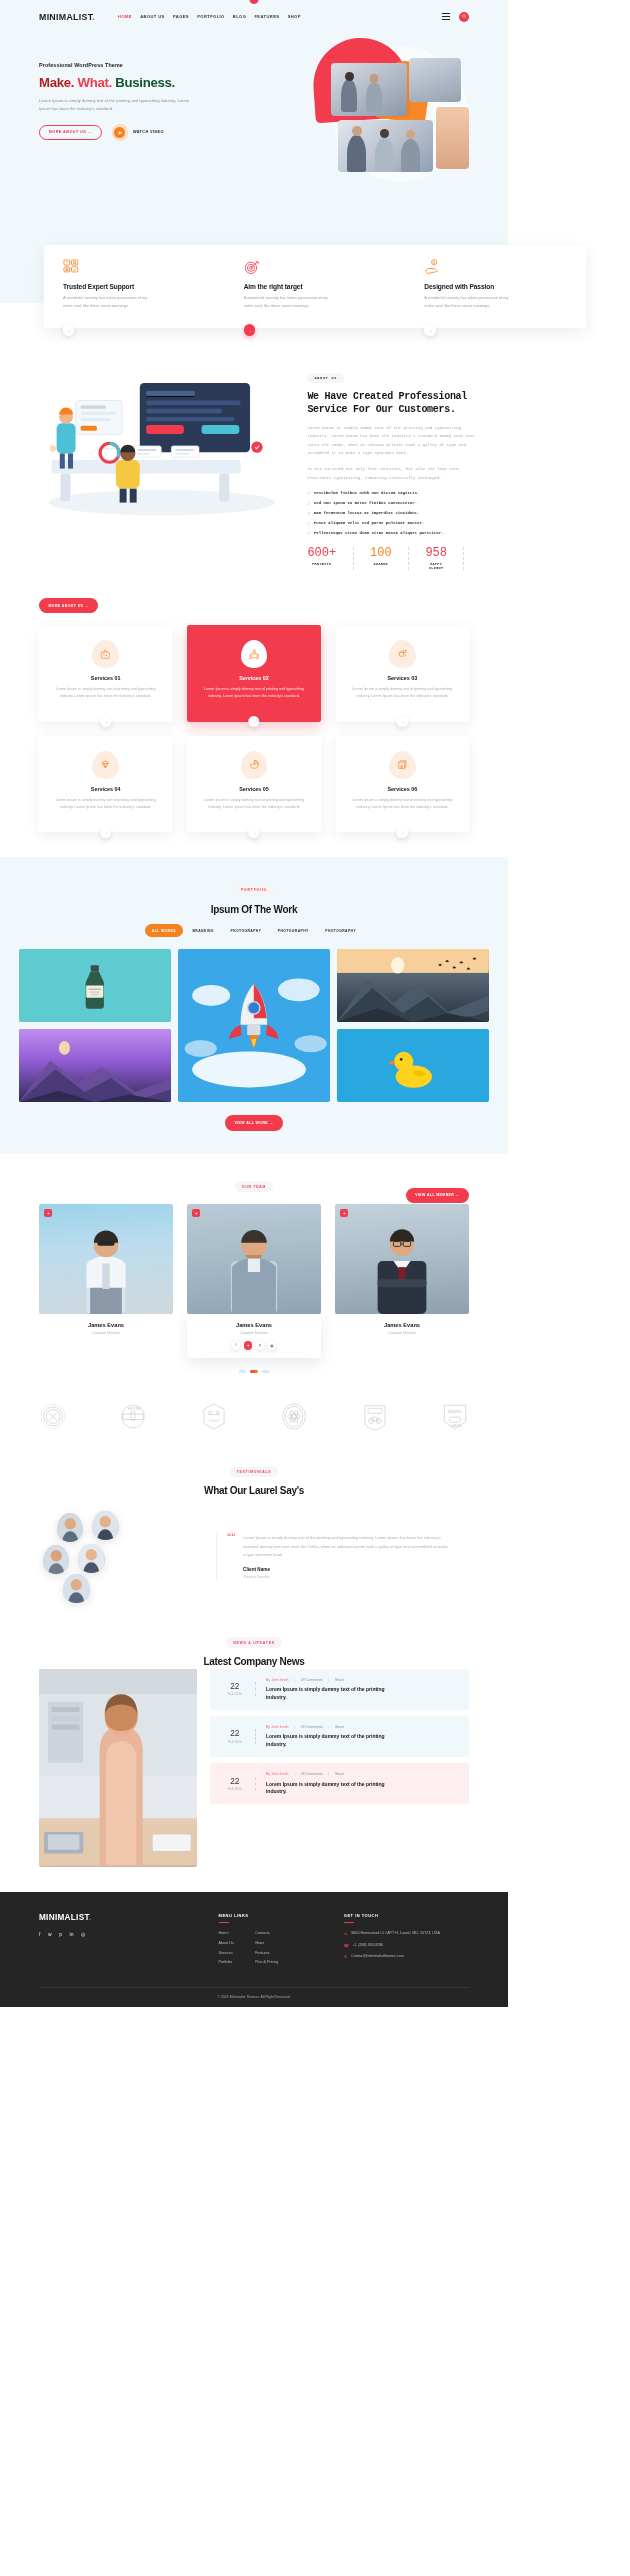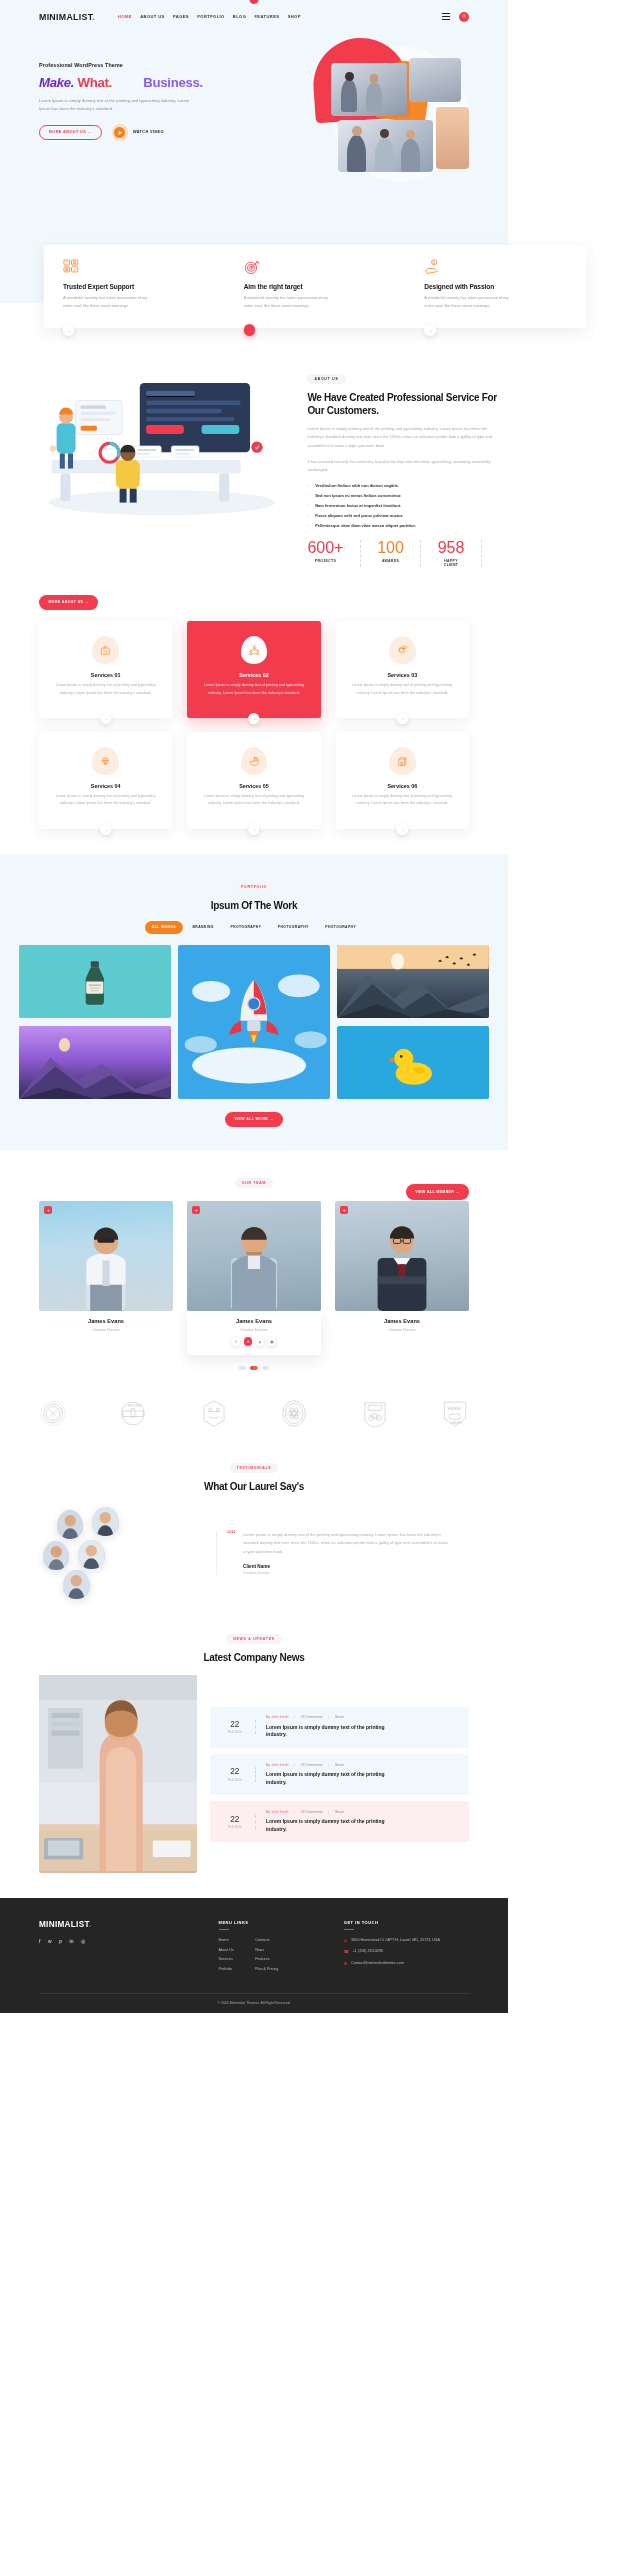--- a/index.html
+++ b/index.html
@@ -24,23 +24,23 @@
   .search-btn { width:10px; height:10px; border-radius:50%; background:#f23b4c; color:#fff;
       display:flex; align-items:center; justify-content:center; font-size:4.4px; cursor:pointer; }
   .pin { position:absolute; top:-5px; left:50%; width:8.8px; height:8.8px; background:#f23b4c;
       transform:translateX(-50%) rotate(45deg); border-radius:0 50% 50% 50%; z-index:5; }
 
   
   .hero { position:relative; padding:17.7px 39px 0; display:flex; }
   .hero-left { width:214px; padding-top:11.4px; }
   .eyebrow { font-size:5.4px; font-weight:bold; color:#1b1b1b; letter-spacing:0.1px; }
   .hero-h1 { margin-top:7.6px; font-size:13.2px; font-weight:bold; letter-spacing:-0.3px; line-height:1.1; }
-  .hero-h1 .a { color:#6d28d9;font-style:italic; }
+  .hero-h1 .a { color:#b91c1c; }
   .hero-h1 .b { color:#f23b4c; }
-  .hero-h1 .c { color:#8b5cf6;margin-left:28px; }
+  .hero-h1 .c { color:#14532d; }
   .hero-p { margin-top:7px; font-size:4.2px; line-height:1.85; color:#8b8f98; max-width:158px; }
   .hero-btns { margin-top:11.4px; display:flex; align-items:center; gap:10px; }
   .btn-outline { border:0.6px solid #f23b4c; color:#f23b4c; font-size:3.8px; font-weight:bold;
       letter-spacing:0.4px; padding:4.4px 8.8px; border-radius:19px; background:transparent; cursor:pointer; }
   .watch { display:flex; align-items:center; gap:5px; cursor:pointer; }
   .play-ring { width:16.4px; height:16.4px; border-radius:50%; background:#fbdcc2;
       display:flex; align-items:center; justify-content:center; }
   .play { width:11.4px; height:11.4px; border-radius:50%; background:#f5821f;
       display:flex; align-items:center; justify-content:center; color:#fff; font-size:4.4px; padding-left:1.3px;}
   .watch-lbl { font-size:3.8px; font-weight:bold; letter-spacing:0.4px; color:#1b1b1b; }
@@ -74,34 +74,34 @@
   .feat-h { font-size:6.6px; font-weight:bold; color:#15161a; letter-spacing:-0.1px; }
   .feat-p { margin-top:4.4px; font-size:3.9px; line-height:1.9; color:#9aa0a8; max-width:85px; }
   .circ-arrow { position:absolute; bottom:-26.5px; left:19px; width:11.4px; height:11.4px; border-radius:50%;
       background:#fff; box-shadow:0 1.9px 5.7px rgba(30,40,70,.14); display:flex;
       align-items:center; justify-content:center; font-size:4.4px; color:#444; cursor:pointer; }
   .circ-arrow.on { background:#f23b4c; color:#fff; box-shadow:0 1.9px 5.7px rgba(242,59,76,.4); }
 
   
   .about { display:flex; padding:24px 39px 21.4px; background:#fff; }
   .about-ill { width:252px; height:158px; position:relative; }
-  .about-right { flex:1; padding-left:16.4px; padding-top:6.3px; }
+  .about-right { flex:1; padding-left:16.4px; padding-top:6.3px;font-family:Liberation Mono, monospace; }
   .tag { display:inline-block; background:#f5f5f7; color:#f23b4c; font-size:3.4px; font-weight:bold;
       letter-spacing:0.8px; padding:3.2px 7px; border-radius:12.6px; }
   .tag.dark { color:#2b2d33; }
   .h2 { margin-top:7px; font-size:10px; font-weight:bold; line-height:1.3; letter-spacing:-0.3px; color:#15161a; }
   .body-p { margin-top:7.6px; font-size:4px; line-height:2.1; color:#a4a9b0; }
   .chk { margin-top:8.8px; }
   .chk li { list-style:none; display:flex; align-items:center; gap:3.8px; margin-bottom:5px; }
   .chk .ci { color:#f23b4c; font-size:4.4px; }
   .chk span.t { font-size:4px; font-weight:bold; color:#2b2d33; }
   .counters { margin-top:11.4px; display:flex; }
   .cnt { padding-right:16.4px; margin-right:16.4px; border-right:0.6px dashed #d8dadd; text-align:center; }
   .cnt:last-child { border-right:0.6px dashed #d8dadd; }
-  .cnt .n { font-size:16px; font-weight:normal; line-height:1; }
+  .cnt .n { font-size:12px; font-weight:normal; line-height:1; }
   .cnt .n.red { color:#f23b4c; } .cnt .n.org { color:#f5821f; }
   .cnt .l { margin-top:3.2px; font-size:3.5px; font-weight:bold; letter-spacing:0.3px; color:#33353c; }
 
   
   .services { background:#fff; padding:6.3px 39px 0; position:relative; }
   .svc-head { display:flex; align-items:flex-end; }
   .svc-head .left { flex:1; }
   .btn-solid { background:#f23b4c; color:#fff; border:0; font-size:3.5px; font-weight:bold;
       letter-spacing:0.4px; padding:5.7px 9.5px; border-radius:19px; cursor:pointer; }
   .svc-grid { margin-top:11.4px; display:grid; grid-template-columns:repeat(3,1fr); gap:14px 15px;
@@ -176,21 +176,21 @@
   .av { position:absolute; width:26.5px; height:29px; border-radius:50% 50% 50% 50%/60% 60% 42% 42%;
       box-shadow:0 2.5px 8.8px rgba(30,40,70,.13); overflow:hidden; background:#cbd5dd; }
   .testi-body { flex:1; text-align:left; padding-left:10px; border-left:0.6px solid #eceef1; display:flex; gap:7.6px; }
   .quote { font-size:9.5px; color:#f23b4c; line-height:.8; font-family:"Liberation Serif", serif; }
   .testi-q { font-size:4px; line-height:2.1; color:#a9aeb5; max-width:208px; }
   .cl-name { margin-top:7.6px; font-size:4.7px; font-weight:bold; color:#15161a; }
   .cl-role { margin-top:2.5px; font-size:3.5px; color:#b1b6bd; }
 
   
   .news { background:#fff; padding:11.4px 0 25px; text-align:center; }
-  .news-row { margin:11px 39px 0; display:flex; gap:12.6px; align-items:center; }
+  .news-row { margin:1px 39px 0; display:flex; gap:12.6px; align-items:flex-start; }
   .news-img { width:158px; border-radius:1.9px;
       background:linear-gradient(165deg,#dfe4ea 0%,#cfd6dd 30%,#e7c9b4 55%,#d5b49d 100%); }
   .news-list { flex:1; display:flex; flex-direction:column; gap:6.3px; }
   .np { background:#f0f8fc; border-radius:2.5px; display:flex; align-items:center; padding:8.8px 11.4px; }
   .np.pink { background:#fdeef0; }
   .np-date { width:35px; text-align:center; border-right:0.6px dashed #cfd7de; padding-right:6.3px; }
   .np-date .d { font-size:8.2px; color:#33353c; }
   .np-date .m { margin-top:1.3px; font-size:3.4px; color:#adb3ba; }
   .np-main { padding-left:10px; text-align:left; }
   .np-meta { font-size:3.5px; color:#8d939b; display:flex; gap:5.7px; align-items:center; }

